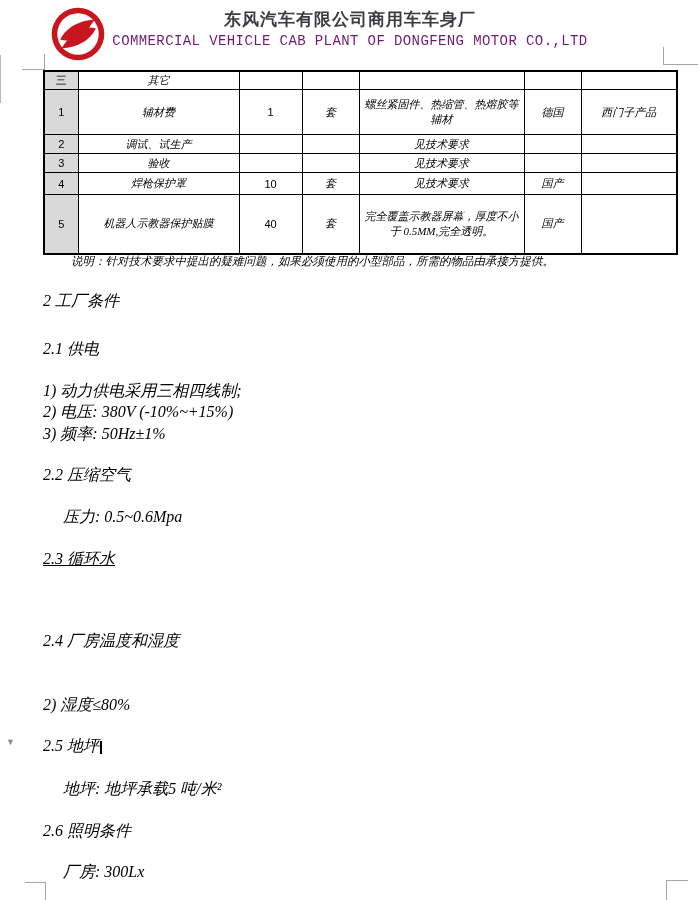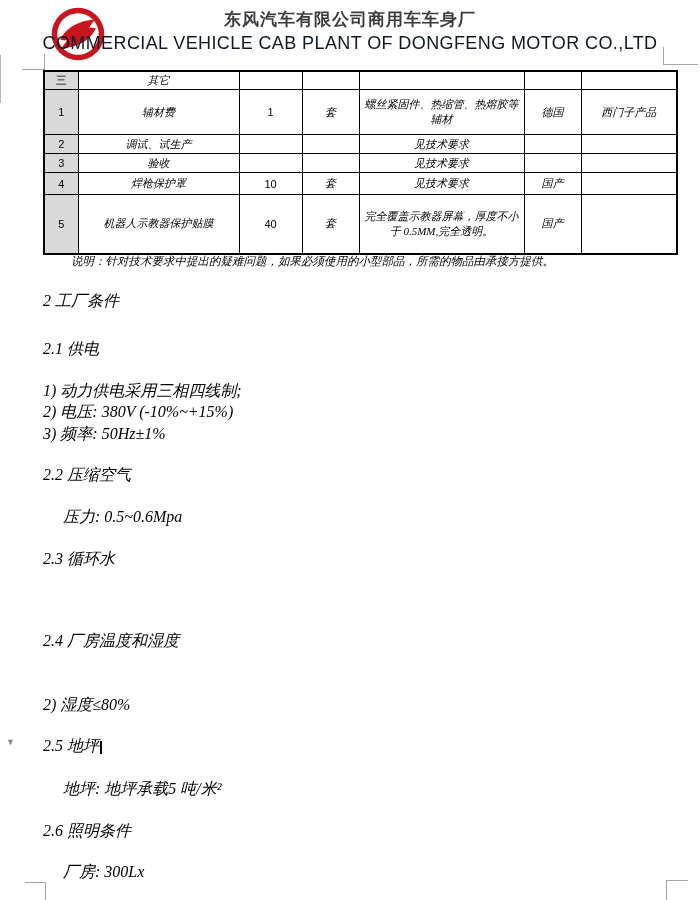--- a/index.html
+++ b/index.html
@@ -5,22 +5,22 @@
   html,body{margin:0;padding:0;background:#fff;}
   #page{position:relative;width:700px;height:900px;background:#ffffff;overflow:hidden;
         font-family:"Liberation Serif",serif;color:#000;}
 
   
   .logo{position:absolute;left:48px;top:6px;width:60px;height:56px;}
   .title-cn{position:absolute;left:0;right:0;top:8px;text-align:center;
             font-family:Liberation Serif, serif;font-weight:bold;
             font-size:17px;letter-spacing:1px;color:#3c3c40;}
   .title-en{position:absolute;left:0;right:0;top:33px;text-align:center;
-            font-family:Liberation Sans, sans-serif;font-size:18px;
-            letter-spacing:0.4px;color:#0f172a;}
+            font-family:Liberation Mono, monospace;font-size:14px;
+            letter-spacing:0.4px;color:#701a75;}
 
   
   .mark{position:absolute;}
   .mark-tl{left:22px;top:54px;width:22px;height:15px;
            border-right:1px solid #a6a6a6;border-bottom:1px solid #a6a6a6;}
   .mark-tr{left:663px;top:47px;width:34px;height:17px;
            border-left:1px solid #a6a6a6;border-bottom:1px solid #a6a6a6;}
   .mark-bl{left:25px;top:882px;width:20px;height:17px;
            border-right:1px solid #a6a6a6;border-top:1px solid #a6a6a6;}
   .mark-br{left:666px;top:880px;width:21px;height:19px;
@@ -43,21 +43,21 @@
   tr.hrow{height:18px;} tr.r1{height:45px;} tr.r2{height:19px;}
   tr.r3{height:19px;} tr.r4{height:22px;} tr.r5{height:59px;}
   td.wrapname{padding-right:42px;}
 
   
   .line{position:absolute;left:43px;font-size:16px;font-style:italic;
         white-space:nowrap;}
   .ind{left:63px;}
   .note{top:254px;font-size:11.5px;margin-left:28px;}
   .y291{top:291px;} .y339{top:339px;} .y381{top:381px;} .y402{top:402px;}
-  .y424{top:424px;} .y465{top:465px;} .y507{top:507px;} .y549{top:549px;}
+  .y424{top:424px;} .y465{top:465px;} .y507{top:507px;} .y549{top:549px;text-decoration:underline;}
   .y590{top:590px;} .y631{top:631px;} .y673{top:673px;} .y695{top:695px;}
   .y736{top:736px;} .y779{top:779px;} .y821{top:821px;} .y862{top:862px;font-family:Liberation Serif, serif;}
 
   .caret{display:inline-block;width:2px;height:13px;background:#000;
          vertical-align:text-bottom;margin-left:1px;}
   .tri{position:absolute;left:6px;top:737px;font-size:9px;color:#8a8a8a;
        font-style:normal;font-family:"Liberation Sans",sans-serif;}
 </style>
 </head>
 <body>

